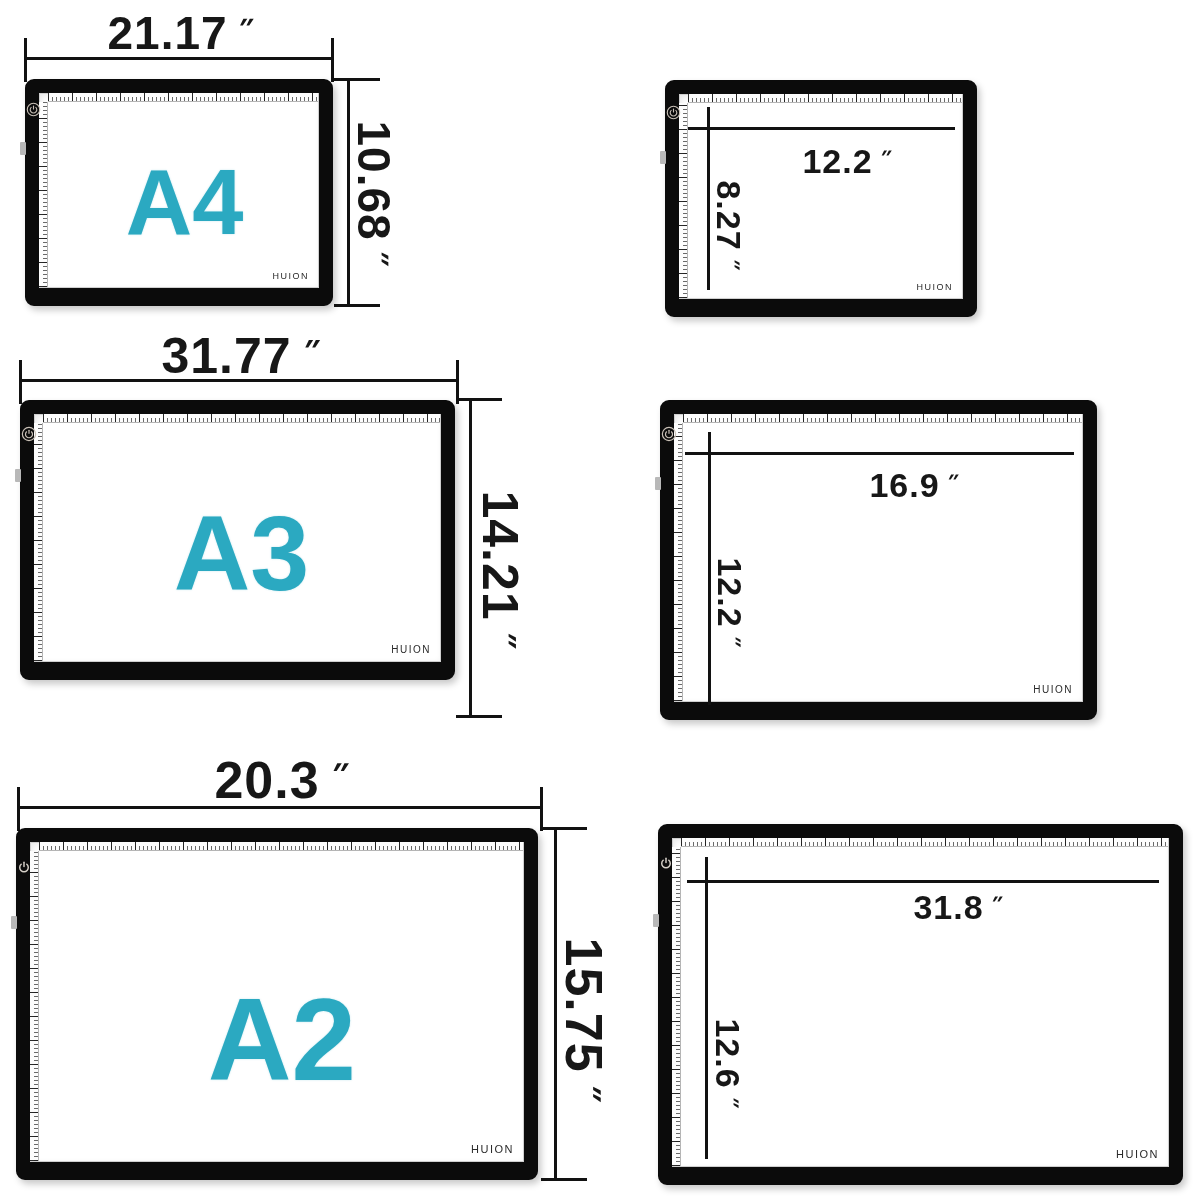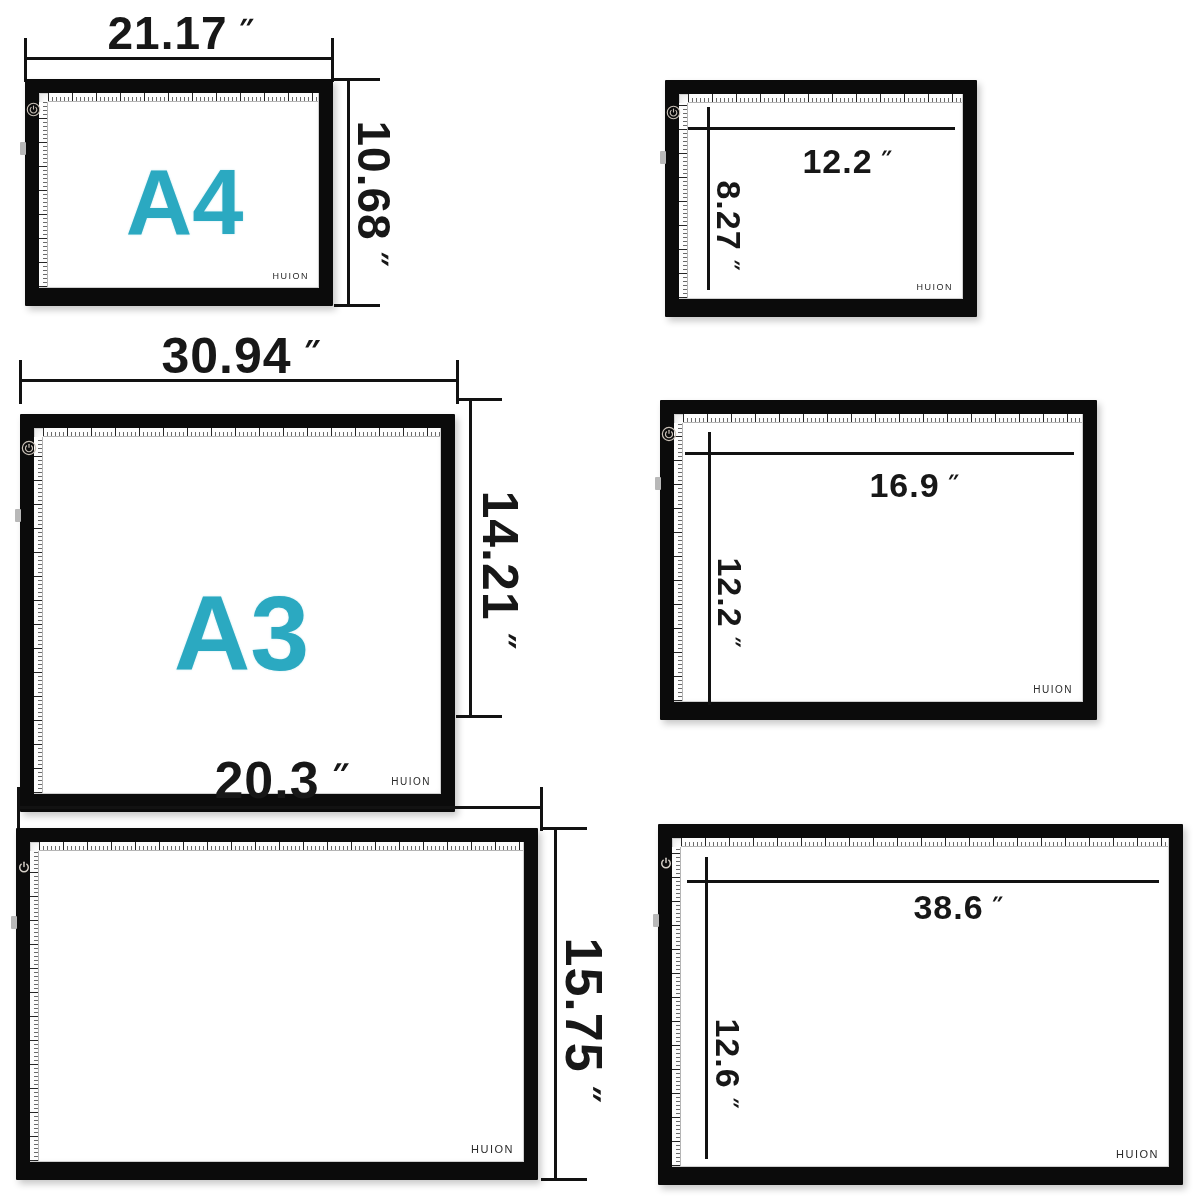--- a/index.html
+++ b/index.html
@@ -16,21 +16,21 @@
   }
   .panel { position: absolute; inset: 0; }
 
   
   .pad {
     position: absolute;
     box-sizing: border-box;
     background: #ffffff;
     border: 14px solid #0b0b0b;
     border-bottom-width: 18px;
-    border-radius: 1px;
+    border-radius: 9px;
     box-shadow: 3px 4px 7px rgba(0,0,0,.22);
   }
   .screen {
     position: absolute; inset: 0;
     background: #ffffff;
     box-shadow: inset 0 0 0 1px #cfcfcf, inset 2px 2px 7px rgba(0,0,0,.10);
   }
   .ruler-top {
     position: absolute; top: 0; left: 9px; right: 1px; height: 8px;
     background-color: #fdfdfd;
@@ -166,28 +166,28 @@
     <div class="dim-label h" style="left:746px; top:144px; width:200px; font-size:34px;">
       <span class="num">12.2</span><span class="mark">″</span>
     </div>
     <div class="dim-label rot" style="left:729px; top:224px; font-size:34px;">
       <span class="num">8.27</span><span class="mark">″</span>
     </div>
   </section>
 
   <section class="panel">
     <div class="dim-label h" style="left:20px; top:331px; width:438px; font-size:50px;">
-      <span class="num">30.94</span><span class="mark">″</span>
+      <span class="num">31.77</span><span class="mark">″</span>
     </div>
     <div class="dim-h" style="left:20px; top:379px; width:438px;"></div>
     <div class="dim-v" style="left:469px; top:399px; height:318px;"></div>
     <div class="dim-label rot" style="left:500px; top:568px; font-size:50px;">
       <span class="num">14.21</span><span class="mark">″</span>
     </div>
-    <div class="pad" style="left:20px; top:414px; width:435px; height:398px;">
+    <div class="pad" style="left:20px; top:400px; width:435px; height:280px;">
       <div class="screen">
         <div class="ruler-top"></div>
         <div class="ruler-left"></div>
         <div class="size-label" style="left:51%; top:56%; font-size:106px;">A3</div>
         <div class="brand">HUION</div>
       </div>
       <span class="power" style="left:-13px; top:12px;">
         <svg width="16" height="16" viewBox="0 0 20 20">
           <circle cx="10" cy="10" r="8.3" fill="none" stroke="#c9c0b6" stroke-width="1.5"></circle>
           <line x1="10" y1="5.4" x2="10" y2="9.2" stroke="#c9c0b6" stroke-width="1.5" stroke-linecap="round"></line>
@@ -230,20 +230,21 @@
     </div>
     <div class="dim-h" style="left:18px; top:806px; width:524px;"></div>
     <div class="dim-v" style="left:554px; top:828px; height:352px;"></div>
     <div class="dim-label rot" style="left:584px; top:1018px; font-size:52px;">
       <span class="num">15.75</span><span class="mark">″</span>
     </div>
     <div class="pad" style="left:16px; top:828px; width:522px; height:352px;">
       <div class="screen">
         <div class="ruler-top"></div>
         <div class="ruler-left"></div>
+        <div class="size-label" style="left:51%; top:62%; font-size:116px;">A2</div>
         <div class="brand" style="font-size:11px;">HUION</div>
       </div>
       <span class="power" style="left:-13px; top:18px;">
         <svg width="14" height="14" viewBox="0 0 20 20">
           <line x1="10" y1="3.2" x2="10" y2="9.4" stroke="#d6d0c8" stroke-width="2.1" stroke-linecap="round"></line>
           <path d="M6 6.1 a6.1 6.1 0 1 0 8 0" fill="none" stroke="#d6d0c8" stroke-width="2.1" stroke-linecap="round"></path>
         </svg>
       </span>
       <span class="notch" style="left:-19px; top:23%;"></span>
     </div>
@@ -260,20 +261,20 @@
         <svg width="14" height="14" viewBox="0 0 20 20">
           <line x1="10" y1="3.2" x2="10" y2="9.4" stroke="#d6d0c8" stroke-width="2.1" stroke-linecap="round"></line>
           <path d="M6 6.1 a6.1 6.1 0 1 0 8 0" fill="none" stroke="#d6d0c8" stroke-width="2.1" stroke-linecap="round"></path>
         </svg>
       </span>
       <span class="notch" style="left:-19px; top:23%;"></span>
     </div>
     <div class="mline" style="left:687px; top:880px; width:472px; height:3px;"></div>
     <div class="mline" style="left:705px; top:857px; width:3px; height:302px;"></div>
     <div class="dim-label h" style="left:857px; top:890px; width:200px; font-size:34px;">
-      <span class="num">38.6</span><span class="mark">″</span>
+      <span class="num">31.8</span><span class="mark">″</span>
     </div>
     <div class="dim-label rot" style="left:728px; top:1062px; font-size:34px;">
       <span class="num">12.6</span><span class="mark">″</span>
     </div>
   </section>
 
 </div>
 
 </body></html>

